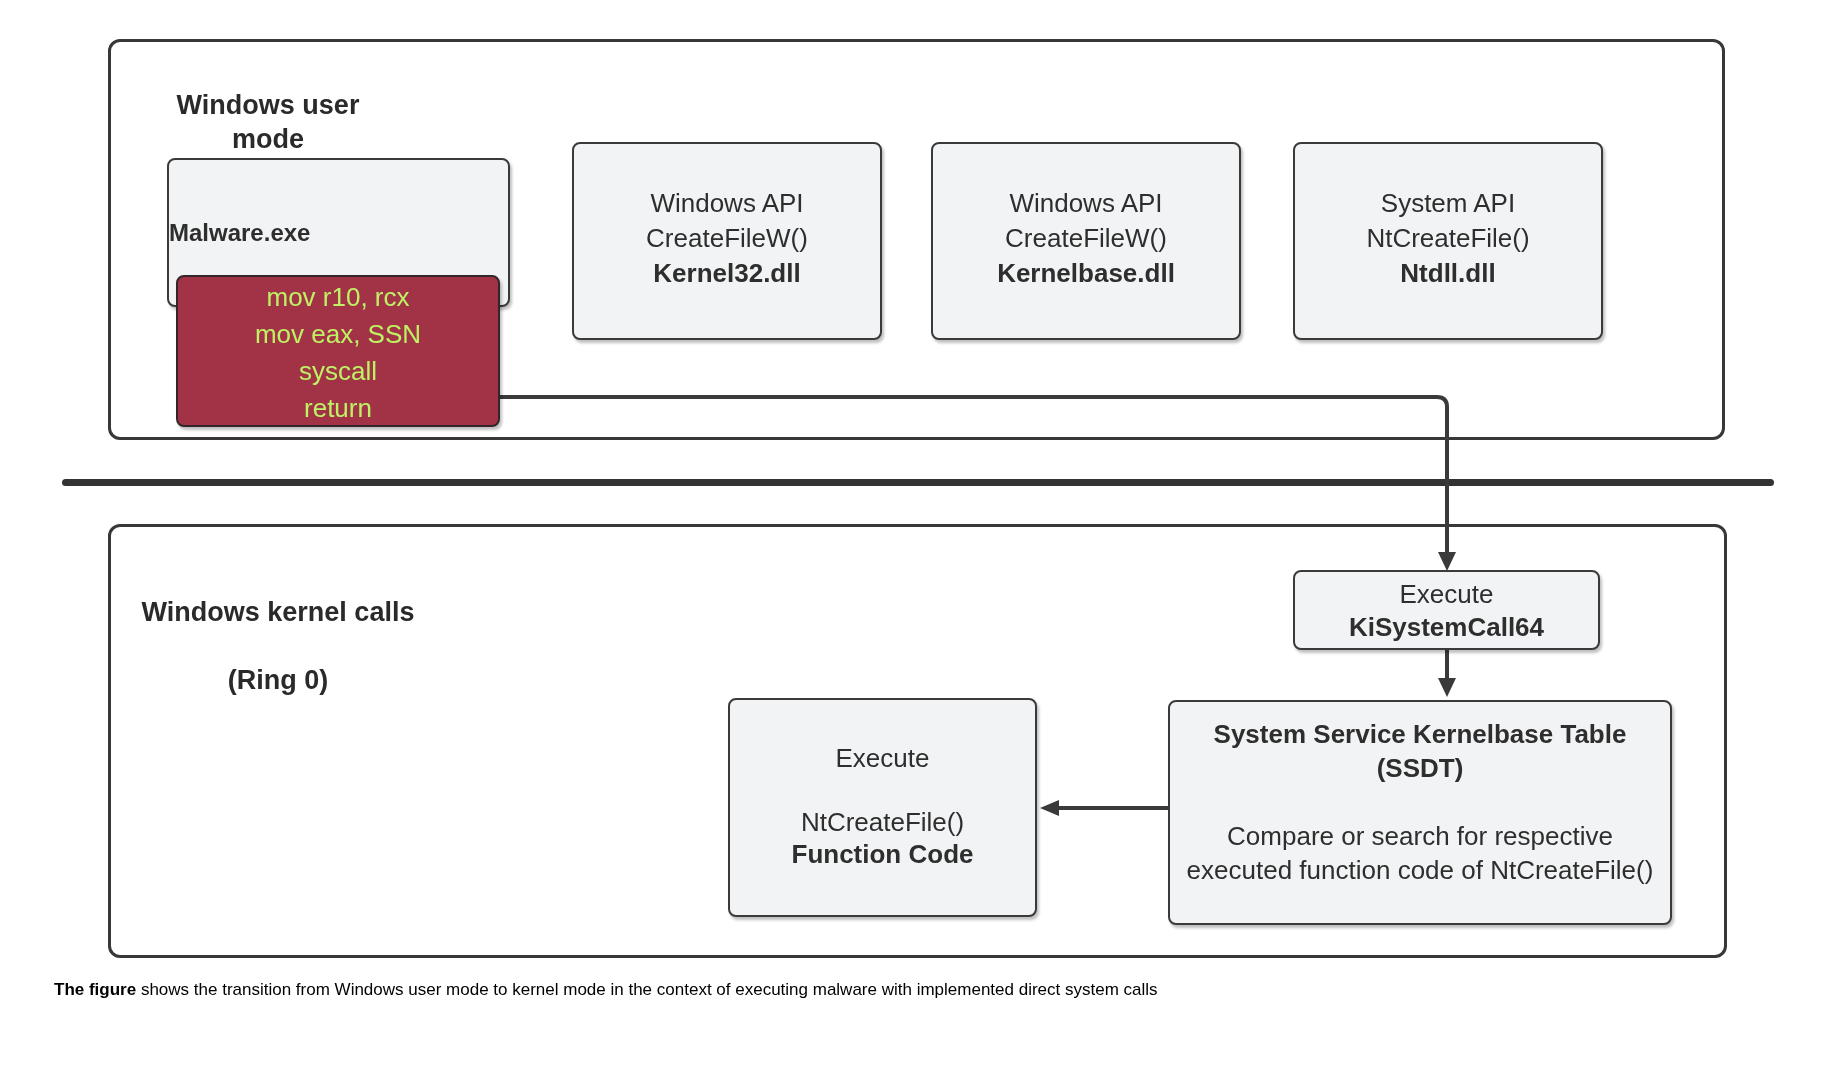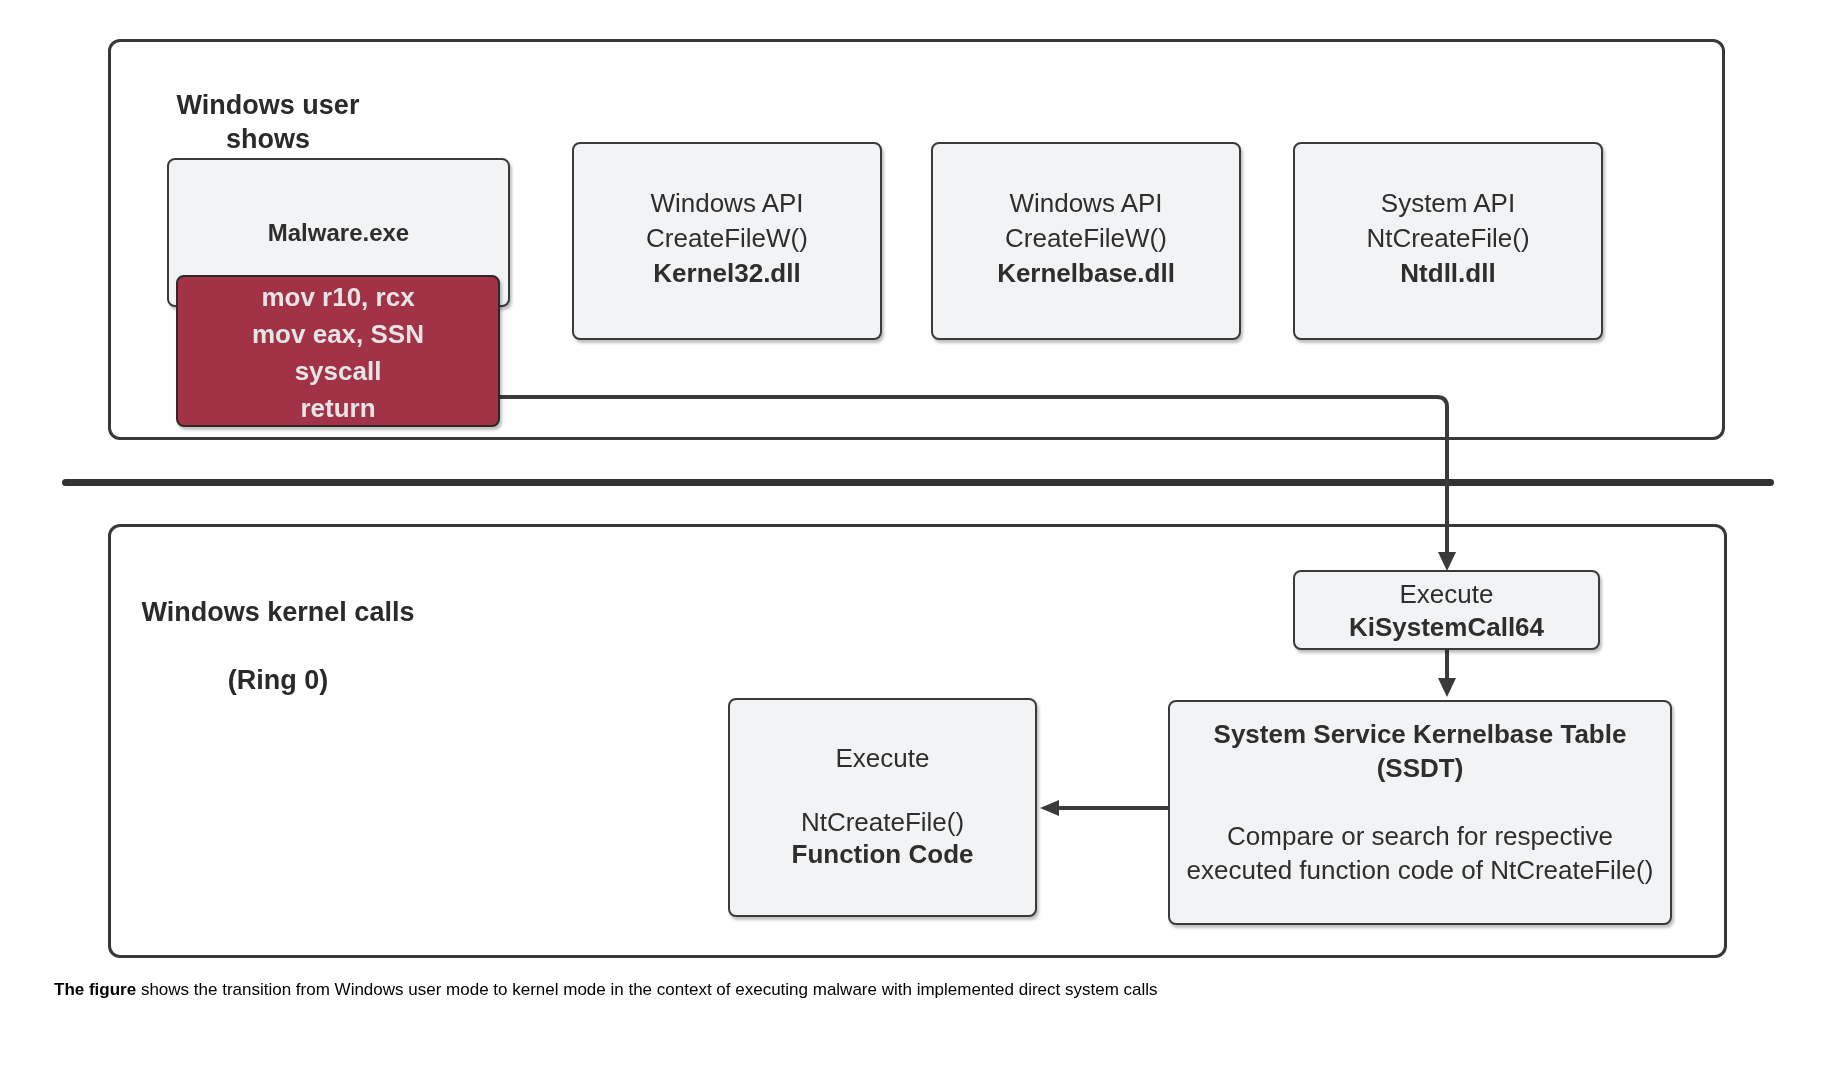--- a/index.html
+++ b/index.html
@@ -16,24 +16,24 @@
   #user-label{left:138px;top:54px;width:260px;}
   #kernel-label{left:137px;top:561px;width:282px;}
 
   .box{position:absolute;background:#f2f3f4;border:2.5px solid #3a3a3a;border-radius:8px;
        box-shadow:2px 3px 3px rgba(0,0,0,0.25);box-sizing:border-box;color:#2e2e2e;
        text-align:center;}
   .line{display:block;}
   .bold{font-weight:bold;}
 
   #malware-box{left:167px;top:158px;width:343px;height:149px;
-               display:flex;align-items:center;justify-content:center;
+               display:flex;align-items:center;justify-content:flex-start;
                font-weight:bold;font-size:24px;}
   #syscall-box{left:176px;top:275px;width:324px;height:152px;background:#a23347;
-               border-color:#33262b;color:#e5e5e5;font-weight:bold;font-size:26px;
+               border-color:#33262b;color:#bef264;font-weight:normal;font-size:26px;
                line-height:37px;padding-top:2px;}
 
   .api-box{top:142px;width:310px;height:198px;font-size:26px;line-height:35px;padding-top:42px;}
   #api-box-0{left:572px;} #api-box-1{left:931px;} #api-box-2{left:1293px;}
   .api-box .title{}
 
   #divider{position:absolute;left:62px;top:479px;width:1712px;height:7px;
            background:#333333;border-radius:4px;}
 
   #kisystemcall-box{left:1293px;top:570px;width:307px;height:80px;
@@ -51,21 +51,21 @@
   #caption{position:absolute;left:54px;top:980px;font-size:17px;color:#000000;
            white-space:nowrap;}
 </style>
 </head>
 <body>
 
 <div class="container" id="user-container"></div>
 <div class="container" id="kernel-container"></div>
 
 <div class="zone-label" id="user-label">
-  <span class="line">Windows user shows</span>
+  <span class="line">Windows user mode</span>
   <span class="line">(Ring 3)</span>
 </div>
 <div class="zone-label" id="kernel-label">
   <span class="line">Windows kernel calls</span>
   <span class="line">(Ring 0)</span>
 </div>
 
 <div id="divider"></div>
 
 <svg id="connector-layer" viewBox="0 0 1840 1078" xmlns="http://www.w3.org/2000/svg">

